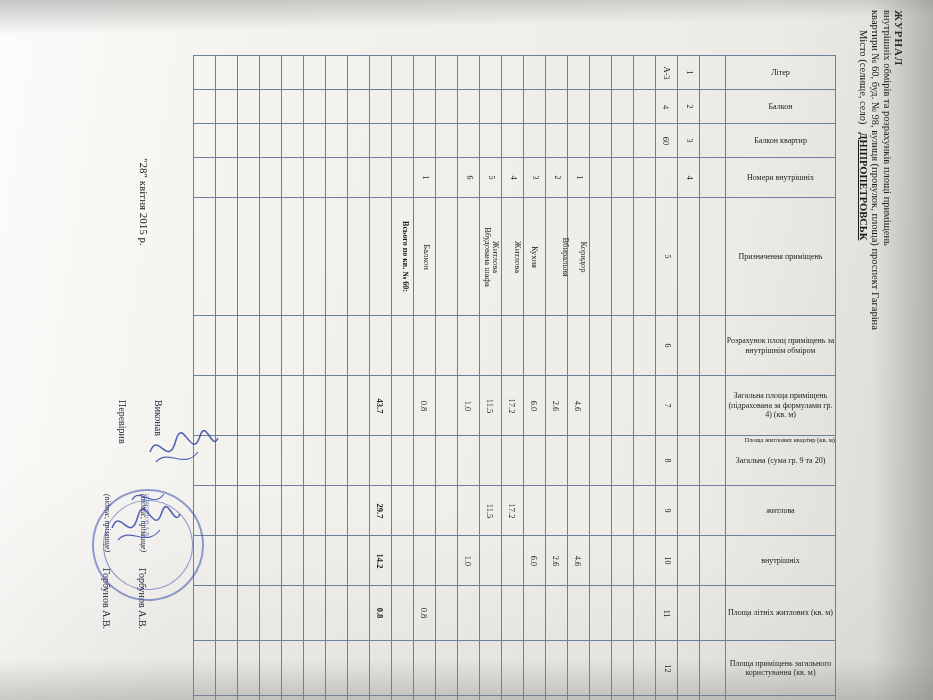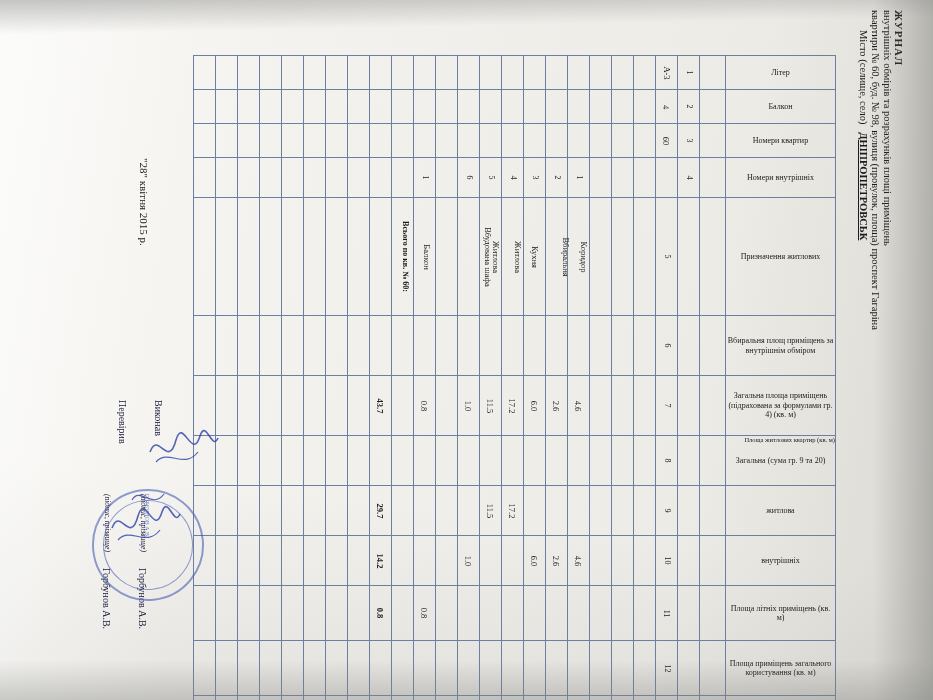--- a/index.html
+++ b/index.html
@@ -354,21 +354,21 @@
               <td></td>
               <td></td>
           <td></td>
               <td></td>
               <td></td>
               <td></td>
           <td></td>
           <td class="cellv val"><span class="vt">60</span></td>
           <td class="cellv num"><span class="vt">3</span></td>
           <td></td>
-          <td class="labelcol">Номери квартир</td>
+          <td class="labelcol">Балкон квартир</td>
         </tr>
 
         <tr style="height:40px">
           <td></td>
               <td></td>
               <td></td>
               <td></td>
           <td></td>
               <td></td>
               <td></td>
@@ -410,21 +410,21 @@
           <td class="cellv val"><span class="vt">Житлова</span></td>
           <td class="cellv val"><span class="vt">Кухня</span></td>
           <td class="cellv val"><span class="vt">Вбиральня</span></td>
           <td class="cellv val"><span class="vt">Коридор</span></td>
           <td></td>
               <td></td>
           <td></td>
           <td class="cellv num"><span class="vt">5</span></td>
           <td></td>
           <td></td>
-          <td class="labelcol">Призначення житлових</td>
+          <td class="labelcol">Призначення приміщень</td>
         </tr>
 
         <tr style="height:60px">
           <td></td>
               <td></td>
               <td></td>
               <td></td>
           <td></td>
               <td></td>
               <td></td>
@@ -438,21 +438,21 @@
               <td></td>
               <td></td>
           <td></td>
               <td></td>
               <td></td>
               <td></td>
           <td></td>
           <td class="cellv num"><span class="vt">6</span></td>
           <td></td>
           <td></td>
-          <td class="labelcol">Вбиральня площ приміщень за внутрішнім обміром</td>
+          <td class="labelcol">Розрахунок площ приміщень за внутрішнім обміром</td>
         </tr>
 
         <tr style="height:60px">
           <td></td>
               <td></td>
               <td></td>
               <td></td>
           <td></td>
               <td></td>
               <td></td>
@@ -581,21 +581,21 @@
           <td></td>
               <td></td>
           <td></td>
               <td></td>
           <td></td>
               <td></td>
           <td></td>
           <td class="cellv num"><span class="vt">11</span></td>
           <td></td>
           <td></td>
-          <td class="labelcol">Площа літніх приміщень (кв. м)</td>
+          <td class="labelcol">Площа літніх житлових (кв. м)</td>
         </tr>
 
         <tr style="height:55px">
           <td></td>
               <td></td>
               <td></td>
               <td></td>
           <td></td>
               <td></td>
               <td></td>

